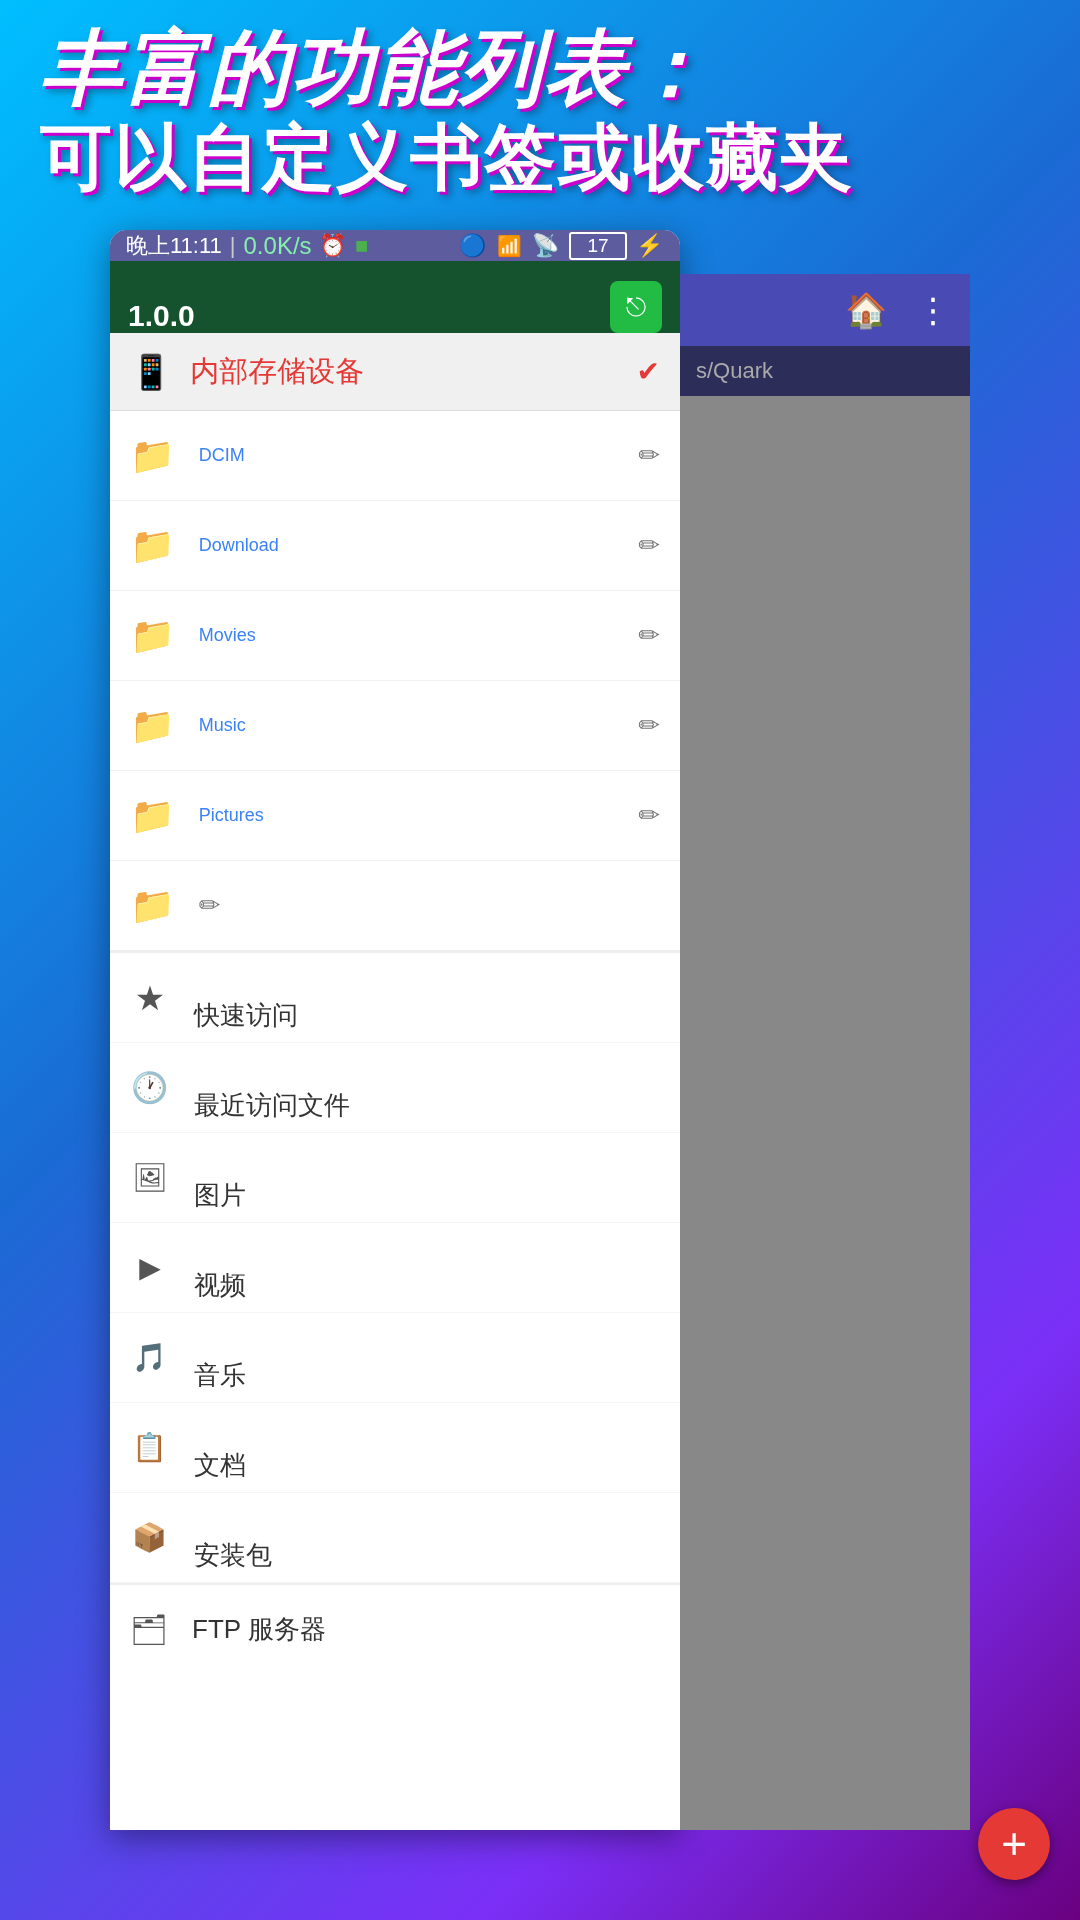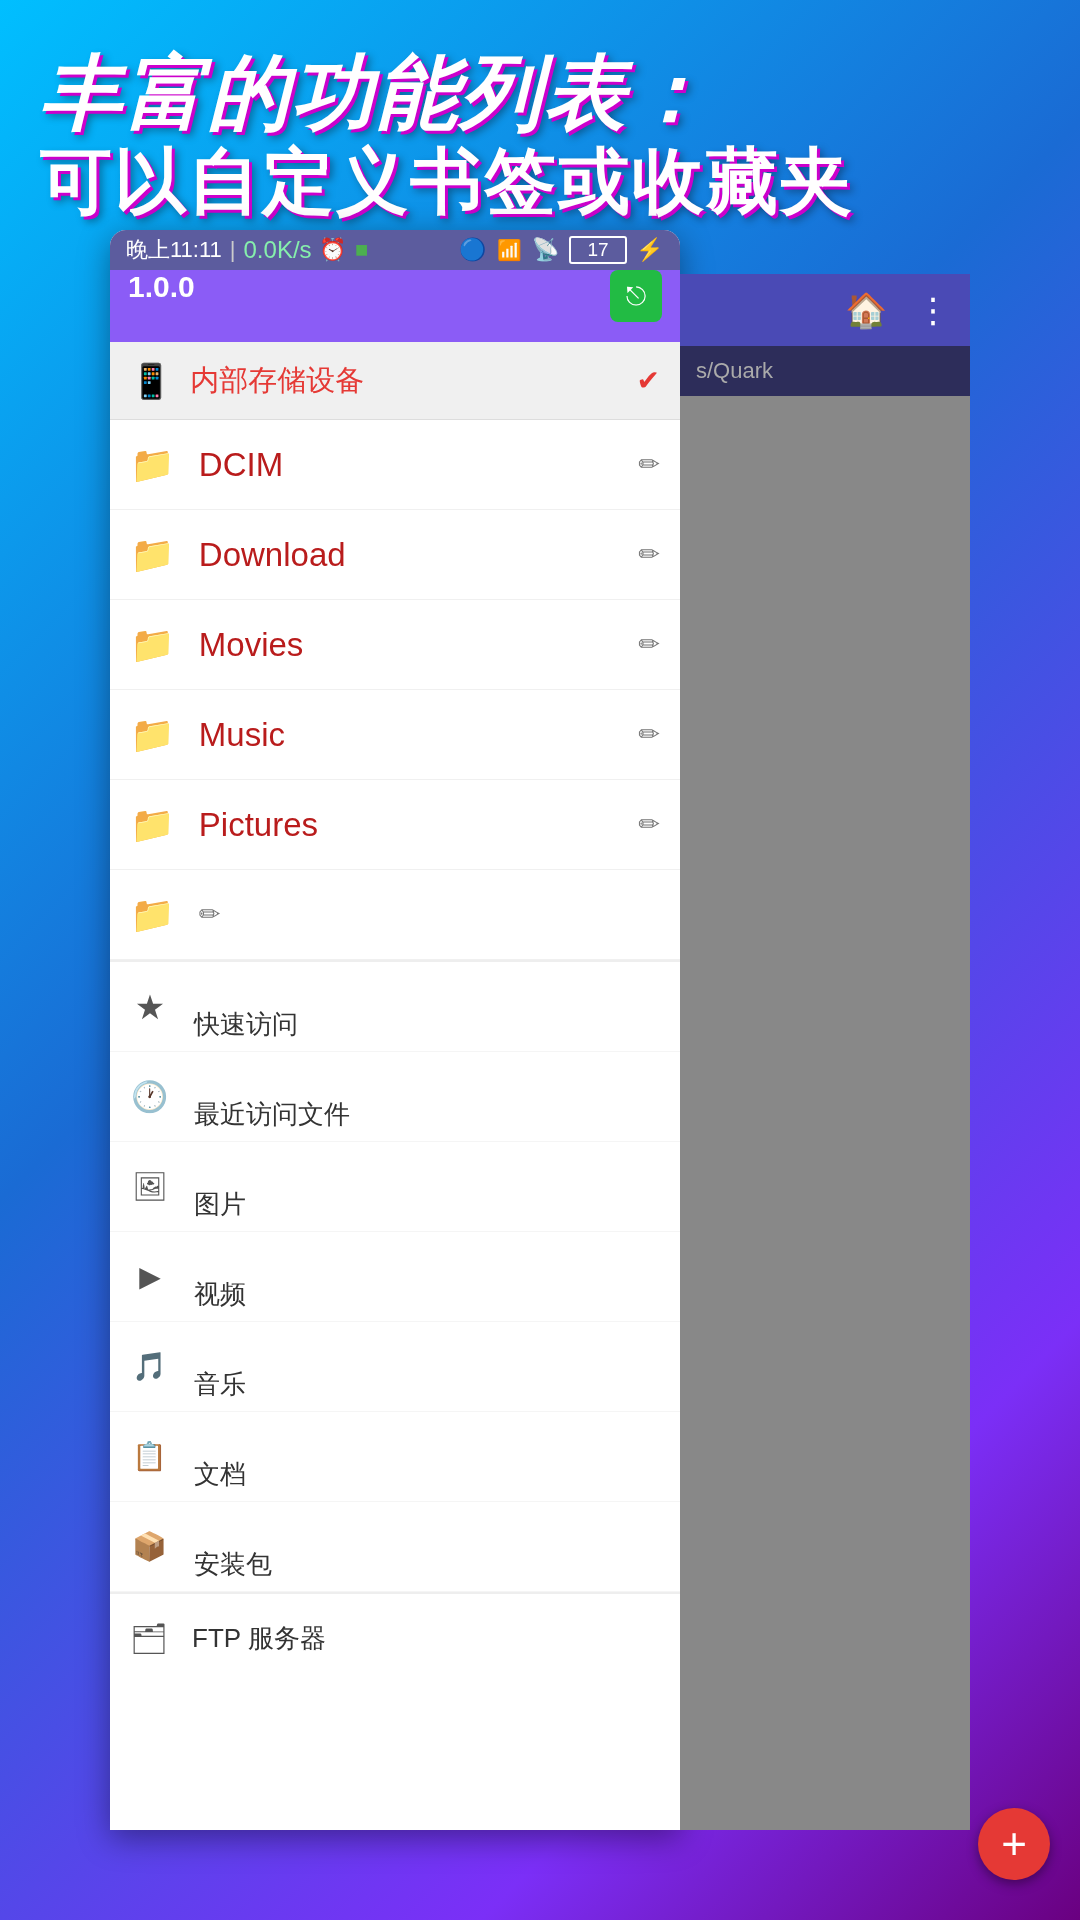--- a/index.html
+++ b/index.html
@@ -16,22 +16,22 @@
     
     .promo-area {
       position: absolute;
       top: 0;
       left: 0;
       width: 1080px;
       height: 230px;
       display: flex;
       flex-direction: column;
       align-items: flex-start;
-      justify-content: space-between;
-      padding: 48px 40px;
+      justify-content: flex-end;
+      padding: 30px 40px;
     }
     .promo-line1 {
       font-size: 82px;
       font-weight: 900;
       color: #fff;
       font-style: italic;
       text-shadow: 3px 3px 0px #cc00cc, 5px 5px 8px rgba(0,0,0,0.4);
       letter-spacing: 2px;
       line-height: 1.1;
     }
@@ -54,21 +54,21 @@
       height: 1600px;
       background: #fff;
       border-radius: 16px 16px 0 0;
       overflow: hidden;
       box-shadow: 0 8px 32px rgba(0,0,0,0.4);
     }
 
     
     .status-bar {
       background: #5c5c9e;
-      height: 40px;
+      height: 31px;
       display: flex;
       align-items: center;
       padding: 0 16px;
       font-size: 22px;
       color: #fff;
       gap: 8px;
     }
     .status-time {
       font-size: 22px;
       color: #fff;
@@ -79,24 +79,24 @@
     .status-icons {
       margin-left: auto;
       display: flex;
       align-items: center;
       gap: 10px;
     }
     .status-icon { font-size: 22px; color: #fff; }
 
     
     .app-toolbar {
-      background: #8b5cf6;
+      background: #14532d;
       height: 72px;
       display: flex;
-      align-items: flex-start;
+      align-items: flex-end;
       padding: 0 18px;
       gap: 12px;
     }
     .app-version {
       color: #fff;
       font-size: 30px;
       font-weight: bold;
       flex: 1;
     }
     .share-btn {
@@ -200,22 +200,22 @@
       align-items: center;
       padding: 0 20px;
       border-bottom: 1px solid #f0f0f0;
     }
     .folder-icon {
       font-size: 36px;
       color: #555;
       margin-right: 24px;
     }
     .folder-name {
-      font-size: 33px;
-      color: #b91c1c;
+      font-size: 18px;
+      color: #3b82f6;
       flex: 1;
     }
     .folder-edit {
       font-size: 26px;
       color: #777;
     }
 
     
     .menu-section { }
     .menu-item {

